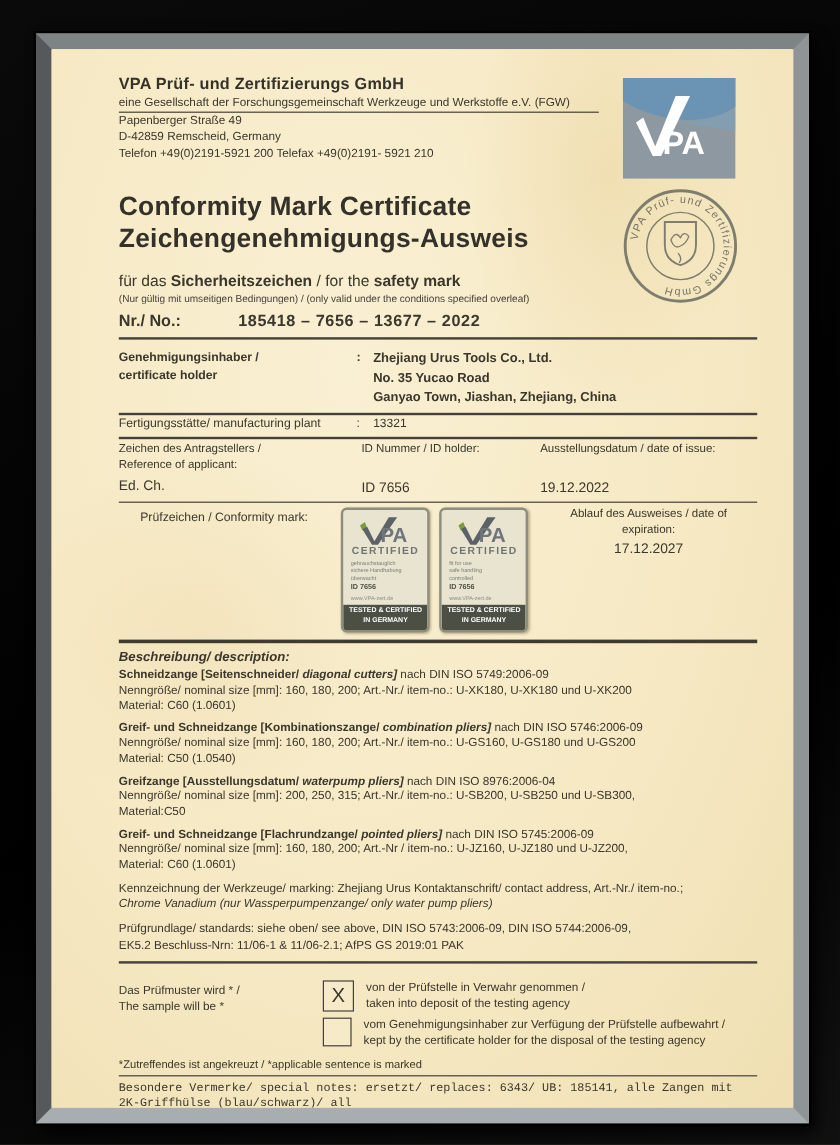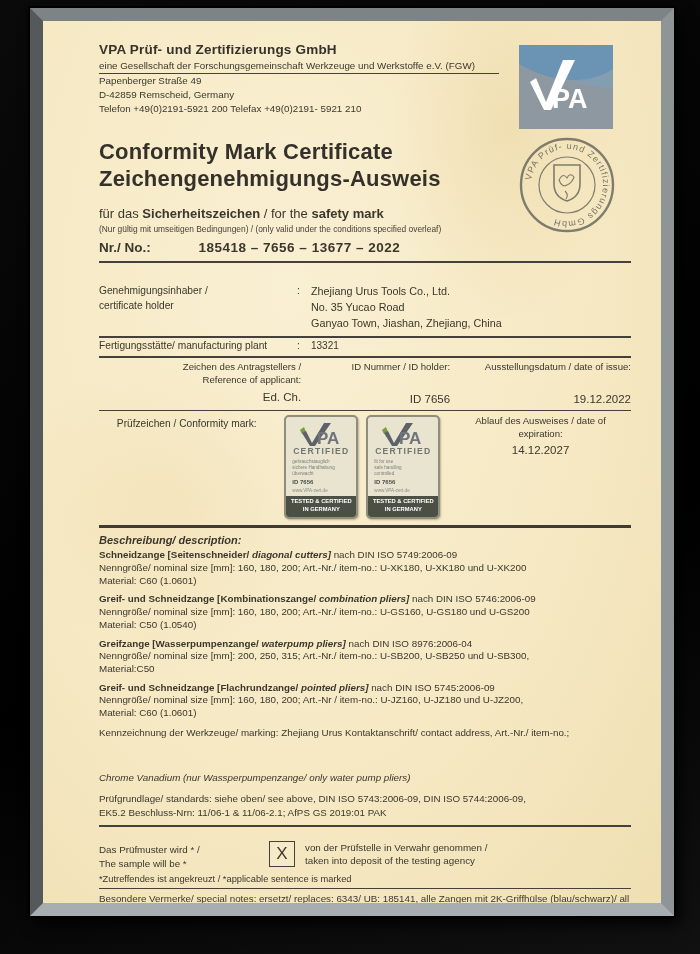--- a/index.html
+++ b/index.html
@@ -6,21 +6,21 @@
   html,body { width:700px; height:954px; }
   body {
     background:#060606;
     font-family:"Liberation Sans", sans-serif;
     color:#3b372c;
     position:relative;
     overflow:hidden;
   }
   .photo-bg { position:absolute; inset:0; background:linear-gradient(160deg,#0a0a0a 0%,#000 60%,#111 100%); }
   .frame {
-    position:absolute; left:30px; top:8px; width:644px; height:908px;
+    position:absolute; left:30px; top:28px; width:644px; height:908px;
     border:13px solid;
     border-color:#7e8386 #8f9497 #a7adb0 #55595b;
     box-shadow:0 0 0 2px #000, 6px 8px 14px rgba(0,0,0,0.9);
     background:#f6e9c4;
   }
   .paper {
     position:relative; width:100%; height:100%;
     background:
       radial-gradient(ellipse at 75% 12%, rgba(222,190,120,0.25) 0%, rgba(222,190,120,0) 18%),
       radial-gradient(ellipse at 20% 55%, rgba(224,196,130,0.18) 0%, rgba(224,196,130,0) 22%),
@@ -43,31 +43,31 @@
   
   .title-block { margin-top:24px; }
   .title-line { font-size:22px; font-weight:bold; letter-spacing:0.2px; line-height:1.2; color:#34312a; }
   .subject-line { margin-top:14px; font-size:13px; }
   .subject-line b { font-weight:bold;text-align:center; }
   .validity-note { font-size:8.4px; margin-top:1px; color:#46423a; }
   .nr-row { font-size:13.5px; font-weight:bold; margin-top:4px; padding-bottom:4px; border-bottom:2.5px solid #45413a; }
   .nr-value { margin-left:44px; letter-spacing:0.5px; }
 
   
-  .holder { padding:20px 0 5px 0; border-bottom:2px solid #45413a; display:flex; font-size:10.2px; }
+  .holder { padding:8px 0 5px 0; border-bottom:2px solid #45413a; display:flex; font-size:10.2px;font-weight:bold; }
   .holder-labels { width:198px; flex:none; line-height:1.55; }
   .holder-colons { width:14px; flex:none; line-height:1.5; font-size:10.5px; }
   .holder-values { font-size:10.8px; line-height:1.5; }
   .holder-row2 { display:flex; font-size:10.2px; padding:1px 0 4px 0; border-bottom:2px solid #45413a; }
   .holder-row2 .lab { width:198px; flex:none; }
   .holder-row2 .col { width:14px; flex:none; }
   .holder-row2 .val { font-size:10px; }
 
   
-  .meta-row { display:flex; text-align:right; border-bottom:1.5px solid #45413a; padding:3px 0 2px 0; }
+  .meta-row { display:flex; text-align:left; border-bottom:1.5px solid #45413a; padding:3px 0 2px 0; }
   .meta-col { font-size:9.6px; line-height:1.35; }
   .meta-col .val { font-size:11.5px; margin-top:3px; }
   .mc1 { width:38%; } .mc2 { width:28%; } .mc3 { width:34%; }
 
   .marks-row { display:flex; padding:4px 0 6px 0; border-bottom:3px solid #3f3b32; }
   .marks-label { width:33%; font-size:10.2px; text-align:center; padding-top:2px; }
   .marks-center { width:33%; display:flex; gap:8px; justify-content:center; }
   .marks-right { width:34%; text-align:center; font-size:9.6px; line-height:1.35; }
   .marks-right .val { font-size:11.5px; margin-top:2px; }
 
@@ -83,36 +83,36 @@
   .cert-url { font-size:4.6px; color:#8a8e84; margin-top:2px; width:58px; }
   .cert-banner { margin-top:auto; width:100%; background:#4b4f44; color:#fff; font-size:5.8px; font-weight:bold; text-align:center; line-height:1.35; padding:2px 0 3px 0; }
 
   
   .desc { padding-top:5px; font-size:9.8px; }
   .desc-heading { font-size:11px; font-weight:bold; margin-bottom:2px;font-style:italic; }
   .desc-item { margin-bottom:6px; line-height:1.3; }
   .desc-item .t-b { font-weight:bold; }
   .desc-item .t-bi { font-weight:bold; font-style:italic; }
   .marking-par { margin:7px 0 6px 0; line-height:1.3; }
-  .marking-par .it { font-style:italic;margin-top:32px; }
+  .marking-par .it { font-style:italic; }
   .standards-par { margin:8px 0 6px 0; line-height:1.35; padding-bottom:6px; border-bottom:2px solid #45413a; }
 
   
   .sample { display:flex; padding-top:8px; font-size:9.8px; }
   .sample-label { width:170px; flex:none; line-height:1.4; padding-top:2px; }
   .sample-opts { flex:1; }
   .opt { display:flex; margin-bottom:5px; }
   .chk { width:26px; height:26px; border:1.5px solid #45413a; flex:none; margin-right:10px;
          display:flex; align-items:center; justify-content:center; font-size:17px; background:rgba(255,255,255,0.12); }
   .chk.small { width:24px; height:24px; }
   .opt-text { line-height:1.35; }
   .sample-footnote { font-size:9.3px; padding:1px 0 3px 0; border-bottom:1.5px solid #45413a; }
 
   
-  .notes { font-size:9.8px; line-height:1.3; padding:4px 0 4px 0; border-bottom:1.5px solid #45413a; }
+  .notes { font-size:9.8px; line-height:1.3; padding:4px 0 4px 0; border-bottom:1.5px solid #45413a;font-family:Liberation Mono, monospace; }
   .notes .it { font-style:italic; }
 </style>
 </head>
 <body>
 
 <div class="photo-bg"></div>
 
 <div class="frame">
   <div class="paper">
 
@@ -237,41 +237,41 @@
           <div class="cert-banner">
             <div>TESTED &amp; CERTIFIED</div>
             <div>IN GERMANY</div>
           </div>
         </div>
       </div>
 
       <div class="marks-right">
         <div>Ablauf des Ausweises / date of</div>
         <div>expiration:</div>
-        <div class="val">14.12.2027</div>
+        <div class="val">17.12.2027</div>
       </div>
     </div>
 
     <div class="desc">
       <div class="desc-heading">Beschreibung/ description:</div>
 
       <div class="desc-item">
         <div><span class="t-b">Schneidzange [Seitenschneider/ </span><span class="t-bi">diagonal cutters]</span><span> nach DIN ISO 5749:2006-09</span></div>
         <div>Nenngröße/ nominal size [mm]: 160, 180, 200; Art.-Nr./ item-no.: U-XK180, U-XK180 und U-XK200</div>
         <div>Material: C60 (1.0601)</div>
       </div>
 
       <div class="desc-item">
         <div><span class="t-b">Greif- und Schneidzange [Kombinationszange/ </span><span class="t-bi">combination pliers]</span><span> nach DIN ISO 5746:2006-09</span></div>
         <div>Nenngröße/ nominal size [mm]: 160, 180, 200; Art.-Nr./ item-no.: U-GS160, U-GS180 und U-GS200</div>
         <div>Material: C50 (1.0540)</div>
       </div>
 
       <div class="desc-item">
-        <div><span class="t-b">Greifzange [Wasserpumpenzange/ </span><span class="t-bi">waterpump pliers]</span><span> nach DIN ISO 8976:2006-04</span></div>
+        <div><span class="t-b">Greifzange [Ausstellungsdatum/ </span><span class="t-bi">waterpump pliers]</span><span> nach DIN ISO 8976:2006-04</span></div>
         <div>Nenngröße/ nominal size [mm]: 200, 250, 315; Art.-Nr./ item-no.: U-SB200, U-SB250 und U-SB300,</div>
         <div>Material:C50</div>
       </div>
 
       <div class="desc-item">
         <div><span class="t-b">Greif- und Schneidzange [Flachrundzange/ </span><span class="t-bi">pointed pliers]</span><span> nach DIN ISO 5745:2006-09</span></div>
         <div>Nenngröße/ nominal size [mm]: 160, 180, 200; Art.-Nr / item-no.: U-JZ160, U-JZ180 und U-JZ200,</div>
         <div>Material: C60 (1.0601)</div>
       </div>
 
@@ -292,20 +292,27 @@
         <div>The sample will be *</div>
       </div>
       <div class="sample-opts">
         <div class="opt">
           <div class="chk">X</div>
           <div class="opt-text">
             <div>von der Prüfstelle in Verwahr genommen /</div>
             <div>taken into deposit of the testing agency</div>
           </div>
         </div>
+        <div class="opt">
+          <div class="chk small"></div>
+          <div class="opt-text">
+            <div>vom Genehmigungsinhaber zur Verfügung der Prüfstelle aufbewahrt /</div>
+            <div>kept by the certificate holder for the disposal of the testing agency</div>
+          </div>
+        </div>
       </div>
     </div>
     <div class="sample-footnote">*Zutreffendes ist angekreuzt / *applicable sentence is marked</div>
 
     <div class="notes">
       <div>Besondere Vermerke/ special notes: ersetzt/ replaces: 6343/ UB: 185141, alle Zangen mit 2K-Griffhülse (blau/schwarz)/ all</div>
       <div class="it">pliers with 2k-handle sleeve (blue/black)</div>
     </div>
 
   </div>

